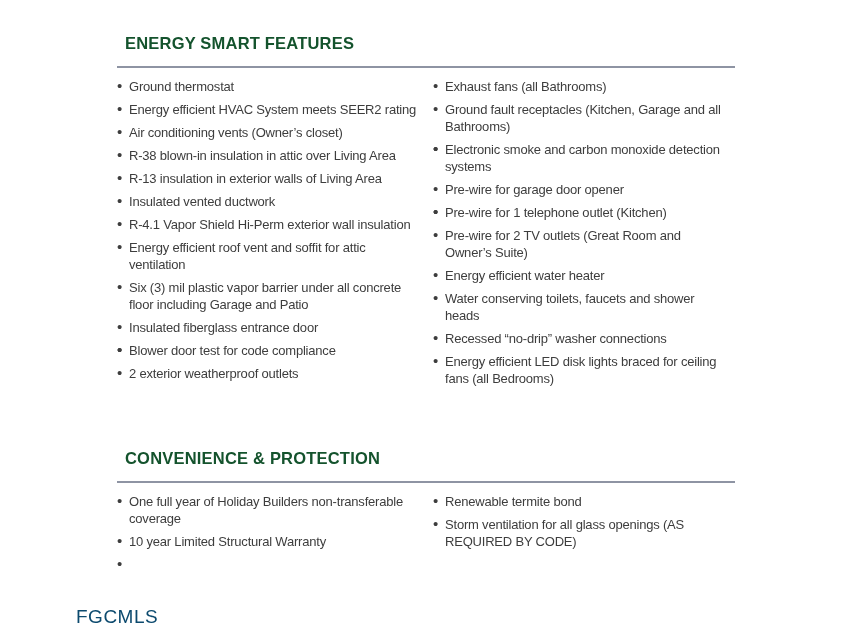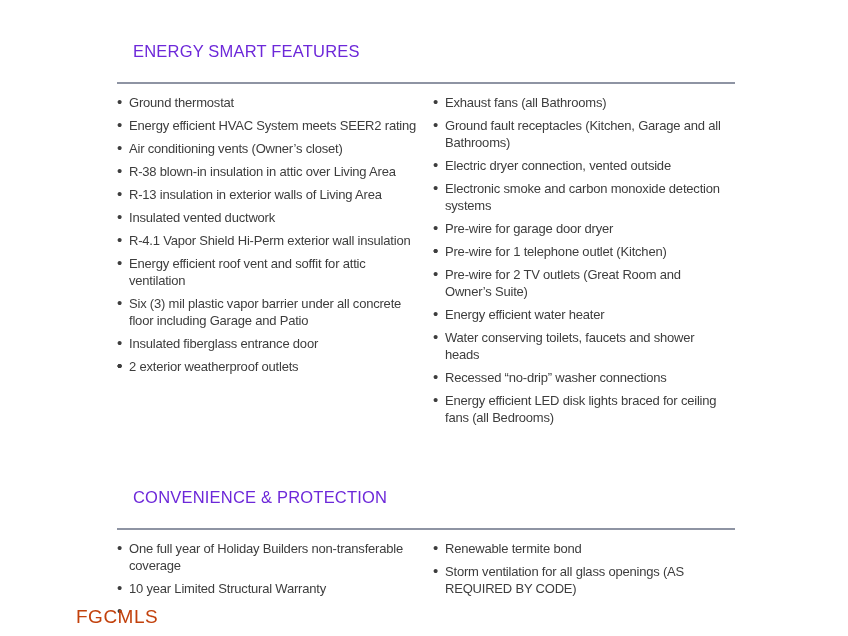--- a/index.html
+++ b/index.html
@@ -18,24 +18,24 @@
     width: 618px;
   }
   .section { margin: 0; }
   .section + .section { margin-top: 56px; }
   .section-header {
     border-bottom: 2px solid #8e94a3;
     padding-bottom: 5px;
     margin-bottom: 10px;
   }
   .section-title {
-    margin: 16px;
+    margin: 8px;
     font-size: 16.5px;
-    font-weight: normal;
-    color: #6d28d9;
+    font-weight: bold;
+    color: #14532d;
     letter-spacing: 0.2px;
   }
   .columns {
     display: grid;
     grid-template-columns: 316px 1fr;
   }
   ul.feature-list {
     list-style: none;
     margin: 0;
     padding: 0 14px 0 0;
@@ -56,21 +56,21 @@
     font-size: 15px;
     line-height: 16px;
     color: #3d3d3d;
   }
   .watermark {
     position: absolute;
     left: 76px;
     top: 606px;
     font-size: 19px;
     letter-spacing: 0.5px;
-    color: #c2410c;
+    color: #0c4a6e;
   }
 </style>
 </head>
 <body>
 
 <div class="content">
 
   <div class="section">
     <div class="section-header">
       <h2 class="section-title">ENERGY SMART FEATURES</h2>
@@ -81,29 +81,29 @@
           <li><span class="bullet">•</span><span class="item-text">Energy efficient HVAC System meets SEER2 rating</span></li>
           <li><span class="bullet">•</span><span class="item-text">Air conditioning vents (Owner’s closet)</span></li>
           <li><span class="bullet">•</span><span class="item-text">R-38 blown-in insulation in attic over Living Area</span></li>
           <li><span class="bullet">•</span><span class="item-text">R-13 insulation in exterior walls of Living Area</span></li>
           <li><span class="bullet">•</span><span class="item-text">Insulated vented ductwork</span></li>
           <li><span class="bullet">•</span><span class="item-text">R-4.1 Vapor Shield Hi-Perm exterior wall insulation</span></li>
           <li><span class="bullet">•</span><span class="item-text">Energy efficient roof vent and soffit for attic ventilation</span></li>
           <li><span class="bullet">•</span><span class="item-text">Six (3) mil plastic vapor barrier under all concrete floor including Garage and Patio</span></li>
           <li><span class="bullet">•</span><span class="item-text">Insulated fiberglass entrance door</span></li>
           <li><span class="bullet">•</span></li>
-          <li><span class="bullet">•</span></li>
+          <li><span class="bullet">•</span><span class="item-text">Blower door test for code compliance</span></li>
           <li><span class="bullet">•</span><span class="item-text">2 exterior weatherproof outlets</span></li>
         </ul>
       <ul class="feature-list">
           <li><span class="bullet">•</span><span class="item-text">Exhaust fans (all Bathrooms)</span></li>
           <li><span class="bullet">•</span><span class="item-text">Ground fault receptacles (Kitchen, Garage and all Bathrooms)</span></li>
-          <li><span class="bullet">•</span><span class="item-text">Electric dryer connection, vented outside</span></li>
+          <li><span class="bullet">•</span></li>
           <li><span class="bullet">•</span><span class="item-text">Electronic smoke and carbon monoxide detection systems</span></li>
-          <li><span class="bullet">•</span><span class="item-text">Pre-wire for garage door dryer</span></li>
+          <li><span class="bullet">•</span><span class="item-text">Pre-wire for garage door opener</span></li>
           <li><span class="bullet">•</span></li>
           <li><span class="bullet">•</span><span class="item-text">Pre-wire for 1 telephone outlet (Kitchen)</span></li>
           <li><span class="bullet">•</span><span class="item-text">Pre-wire for 2 TV outlets (Great Room and Owner’s Suite)</span></li>
           <li><span class="bullet">•</span><span class="item-text">Energy efficient water heater</span></li>
           <li><span class="bullet">•</span><span class="item-text">Water conserving toilets, faucets and shower heads</span></li>
           <li><span class="bullet">•</span><span class="item-text">Recessed “no-drip” washer connections</span></li>
           <li><span class="bullet">•</span><span class="item-text">Energy efficient LED disk lights braced for ceiling fans (all Bedrooms)</span></li>
         </ul>
     </div>
   </div>

